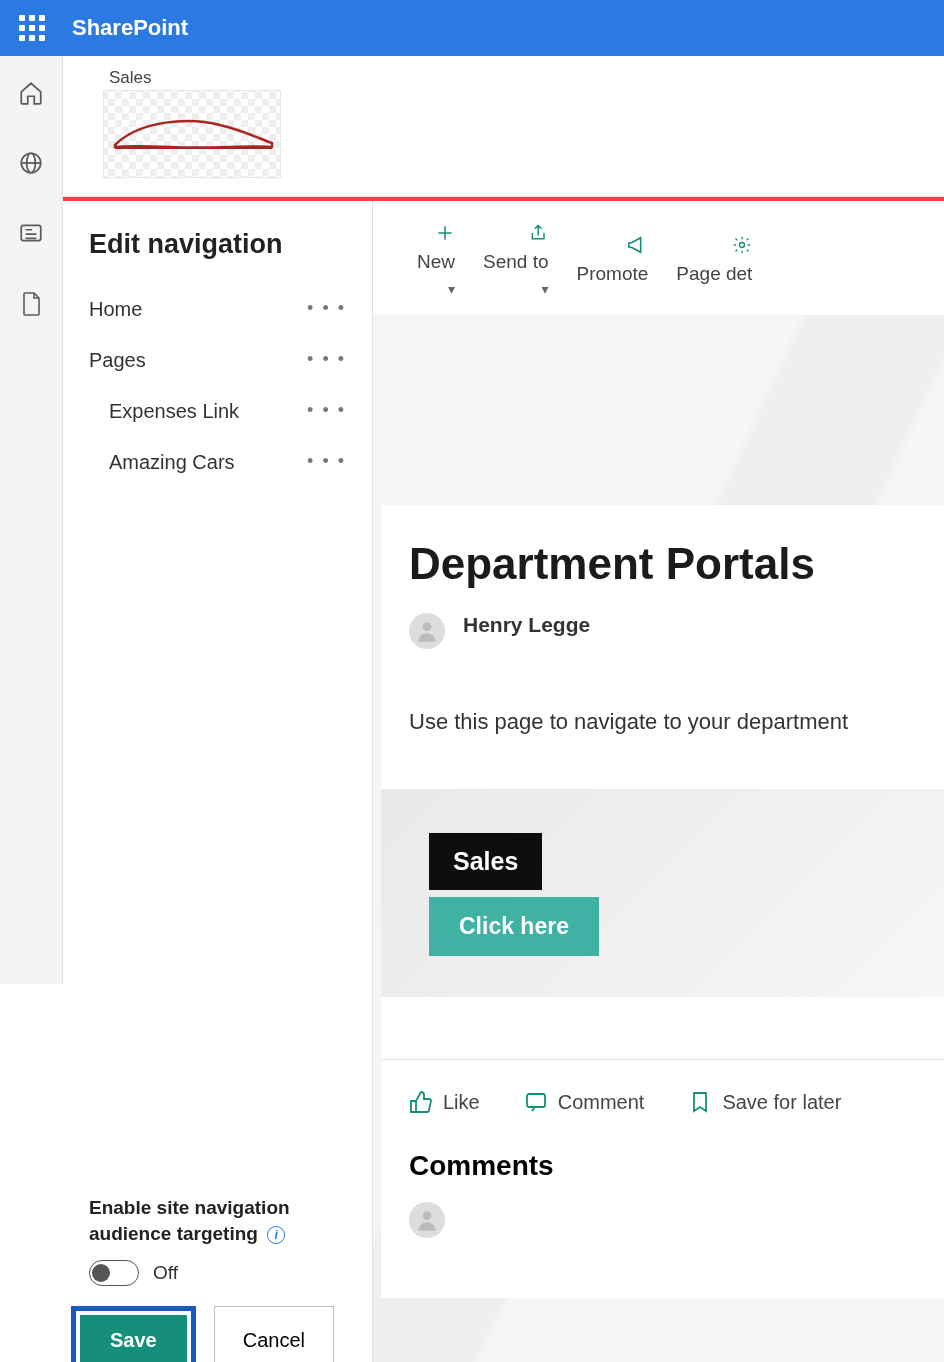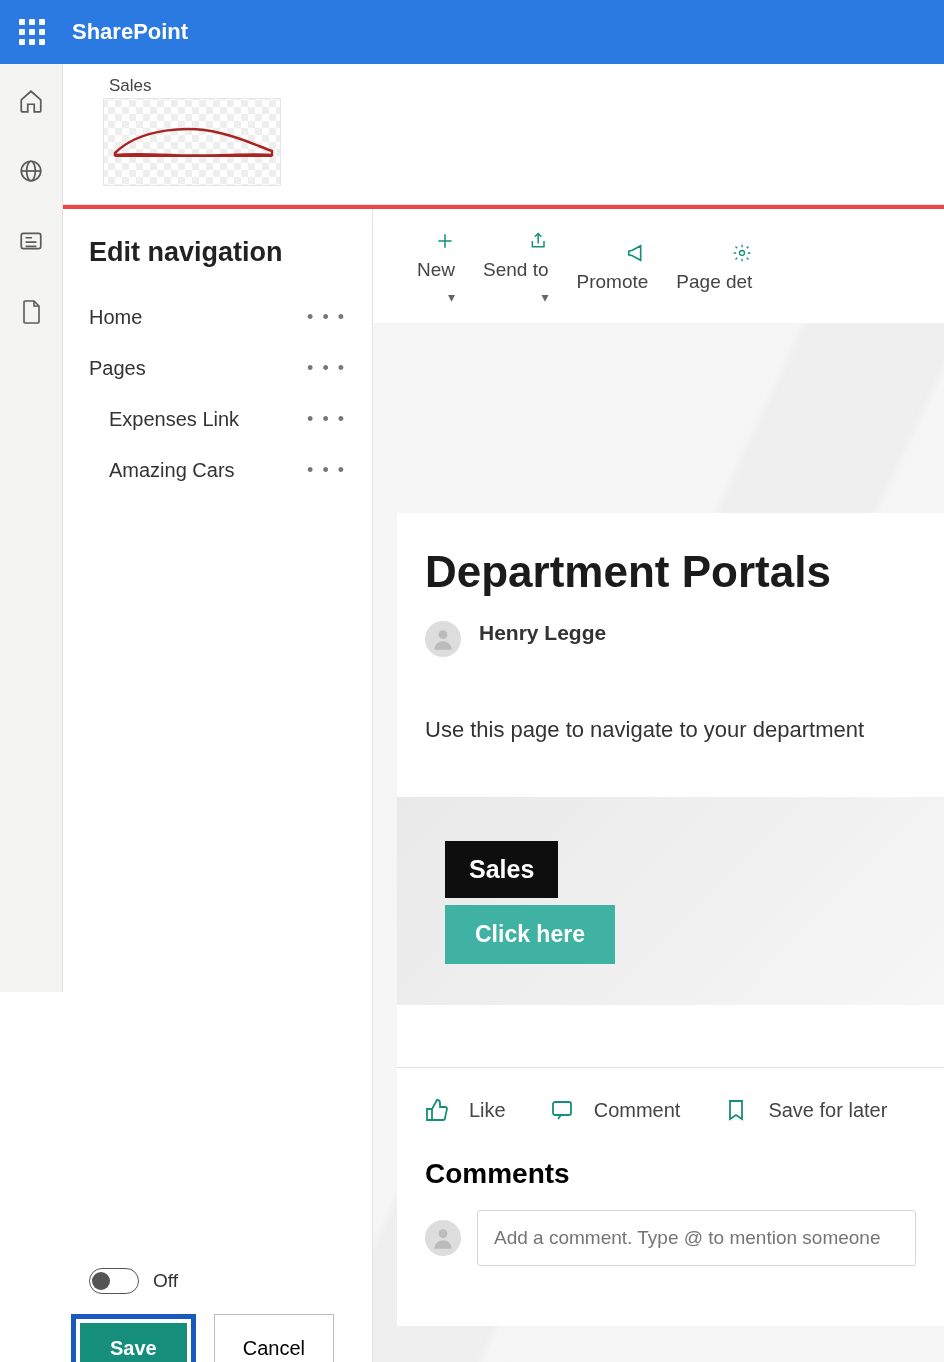--- a/index.html
+++ b/index.html
@@ -1,19 +1,19 @@
 <!DOCTYPE html>
 <html><head>
 <meta charset="utf-8">
 <style>
 * { margin:0; padding:0; box-sizing:border-box; font-family:"Segoe UI",Arial,sans-serif; }
 body { width:944px; height:1362px; overflow:hidden; background:#fff; }
 
 
-.suite-bar { height:64px; background:#2a7ae2; display:flex; align-items:center; color:#fff; }
+.suite-bar { height:56px; background:#2a7ae2; display:flex; align-items:center; color:#fff; }
 .waffle { width:64px; height:64px; display:flex; align-items:center; justify-content:center; cursor:pointer; }
 .waffle-grid { display:grid; grid-template-columns:repeat(3,6px); grid-template-rows:repeat(3,6px); gap:4px; }
 .waffle-grid span { width:6px; height:6px; background:#fff; border-radius:1px; }
 .app-name { font-size:22px; font-weight:600; margin-left:8px; }
 
 
 .shell { display:flex; height:928px; }
 .rail { width:63px; background:#f4f4f3; border-right:1px solid #e1e1e1; display:flex; flex-direction:column; align-items:center; padding-top:24px; gap:40px; }
 .rail-icon { color:#5b5b5b; cursor:pointer; }
 
@@ -24,21 +24,21 @@
 .site-header .site-label { font-size:17px; color:#444; margin-bottom:2px; margin-left:6px; }
 .logo-box { width:178px; height:88px; background:repeating-conic-gradient(#eee 0% 25%, #fff 0% 50%) 50%/14px 14px; border:1px solid #e6e6e6; position:relative; }
 .car-shape { position:absolute; left:6px; right:6px; bottom:22px; }
 
 
 .split { display:flex; flex:1; border-top:4px solid #ef4444; margin-top:0; }
 .spacer-row { height:56px; }
 
 .nav-pane { width:310px; border-right:1px solid #e2e2e2; display:flex; flex-direction:column; padding-top:28px; }
 .nav-pane h2 { font-size:27px; font-weight:600; padding:0 26px 24px; color:#222; }
-.nav-item { display:flex; align-items:center; justify-content:space-between; padding:14px 26px; font-size:20px; color:#333; cursor:pointer; }
+.nav-item { display:flex; align-items:flex-start; justify-content:space-between; padding:14px 26px; font-size:20px; color:#333; cursor:pointer; }
 .nav-item.sub { padding-left:46px; }
 .nav-item .more { color:#777; letter-spacing:2px; font-size:18px; }
 .nav-spacer { flex:1; }
 .nav-footer { padding:0 26px 4px; }
 .toggle-label { font-size:19px; font-weight:600; color:#222; line-height:1.4; }
 .info-circle { display:inline-flex; width:18px; height:18px; border:1.5px solid #2a7ae2; border-radius:50%; align-items:center; justify-content:center; font-size:12px; color:#2a7ae2; font-style:italic; font-weight:600; vertical-align:middle; margin-left:4px; }
 .toggle-row { display:flex; align-items:center; gap:14px; margin-top:12px; }
 .toggle { width:50px; height:26px; border:1.5px solid #555; border-radius:13px; display:flex; align-items:center; padding:2px; cursor:pointer; }
 .toggle .knob { width:18px; height:18px; background:#555; border-radius:50%; }
 .toggle-state { font-size:19px; color:#333; }
@@ -49,35 +49,35 @@
 
 .main-pane { flex:1; padding-top:22px; overflow:hidden; }
 .cmd-bar { display:flex; align-items:center; gap:28px; padding:0 0 18px 44px; font-size:19px; color:#444; }
 .cmd { display:flex; align-items:flex-end; gap:8px; cursor:pointer;flex-direction:column; }
 .cmd svg { color:#158f7b; }
 .cmd-chev { color:#666; font-size:14px; }
 
 .page-area { background:linear-gradient(135deg,#f1f1f1 0%,#fbfbfb 50%,#eeeeee 100%); padding:0; height:1060px; position:relative; margin-left:0; }
 .hex-bg { position:absolute; inset:0; background:#f3f3f3; }
 .hex-bg::before { content:""; position:absolute; inset:0; background:linear-gradient(115deg,#f7f7f7 40%,#ececec 41%,#ececec 55%,#f7f7f7 56%); opacity:.6; }
-.page-card { position:absolute; top:190px; left:24px; right:0; background:#fff; padding:34px 28px 60px; }
+.page-card { position:absolute; top:190px; left:8px; right:0; background:#fff; padding:34px 28px 60px; }
 .page-title { font-size:44px; font-weight:700; color:#1b1b1b; margin-bottom:24px; }
 .author-row { display:flex; align-items:flex-start; gap:18px; margin-bottom:60px; }
 .avatar { width:36px; height:36px; border-radius:50%; background:#ddd; display:flex; align-items:center; justify-content:center; }
 .avatar svg { color:#bbb; }
 .author-name { font-size:21px; font-weight:600; color:#333; }
 .page-desc { font-size:22px; color:#333; margin-bottom:54px; }
 
 .hero { background:linear-gradient(135deg,#e9e9e9,#f6f6f6); height:208px; position:relative; margin-left:-28px; margin-right:-28px; padding-left:48px; }
 .hero-tag { position:absolute; top:44px; left:48px; background:#0e0e0e; color:#fff; font-size:25px; font-weight:600; padding:14px 24px; }
 .hero-btn { position:absolute; top:108px; left:48px; background:#3fb2a3; color:#fff; font-size:23px; font-weight:600; padding:16px 30px; cursor:pointer; border:none; }
 
 .divider { margin:62px -28px 30px; border:none; border-top:1px solid #e2e2e2; }
 .social-row { display:flex; gap:44px; align-items:center; font-size:20px; color:#444; padding-left:0; margin-bottom:36px; }
-.social { display:flex; align-items:center; gap:20px; cursor:pointer; }
+.social { display:flex; align-items:center; gap:10px; cursor:pointer; }
 .social svg { color:#158f7b; width:24px; height:24px; }
 
 .comments-title { font-size:28px; font-weight:700; margin-bottom:20px; }
 .comment-row { display:flex; gap:16px; align-items:center; }
 .comment-input { flex:1; border:1px solid #d6d6d6; border-radius:3px; padding:16px; font-size:19px; color:#888; background:#fff; }
 </style>
 </head>
 <body>
 
 <div class="suite-bar">
@@ -156,20 +156,25 @@
           <span class="more">• • •</span>
         </div>
         <div class="nav-item sub">
           <span>Amazing Cars</span>
           <span class="more">• • •</span>
         </div>
 
         <div class="nav-spacer"></div>
 
         <div class="nav-footer">
+          <div class="toggle-label">
+            <span>Enable site navigation</span><br>
+            <span>audience targeting</span>
+            <span class="info-circle">i</span>
+          </div>
           <div class="toggle-row">
             <div class="toggle">
               <div class="knob"></div>
             </div>
             <span class="toggle-state">Off</span>
           </div>
         </div>
 
         <div class="btn-row">
           <div class="btn-save-wrap">
@@ -256,20 +261,19 @@
             </div>
 
             <div class="comments-title">Comments</div>
             <div class="comment-row">
               <div class="avatar">
                 <svg width="26" height="26" viewBox="0 0 24 24" fill="currentColor">
                     <circle cx="12" cy="8" r="4"></circle>
                     <path d="M4 22c0-4.4 3.6-8 8-8s8 3.6 8 8z"></path>
                   </svg>
               </div>
-              <input class="comment-input" placeholder="Add a comment. Type @ to mention someone" style="">
             </div>
           </div>
         </div>
       </div>
     </div>
   </div>
 </div>
 
 </body></html>

